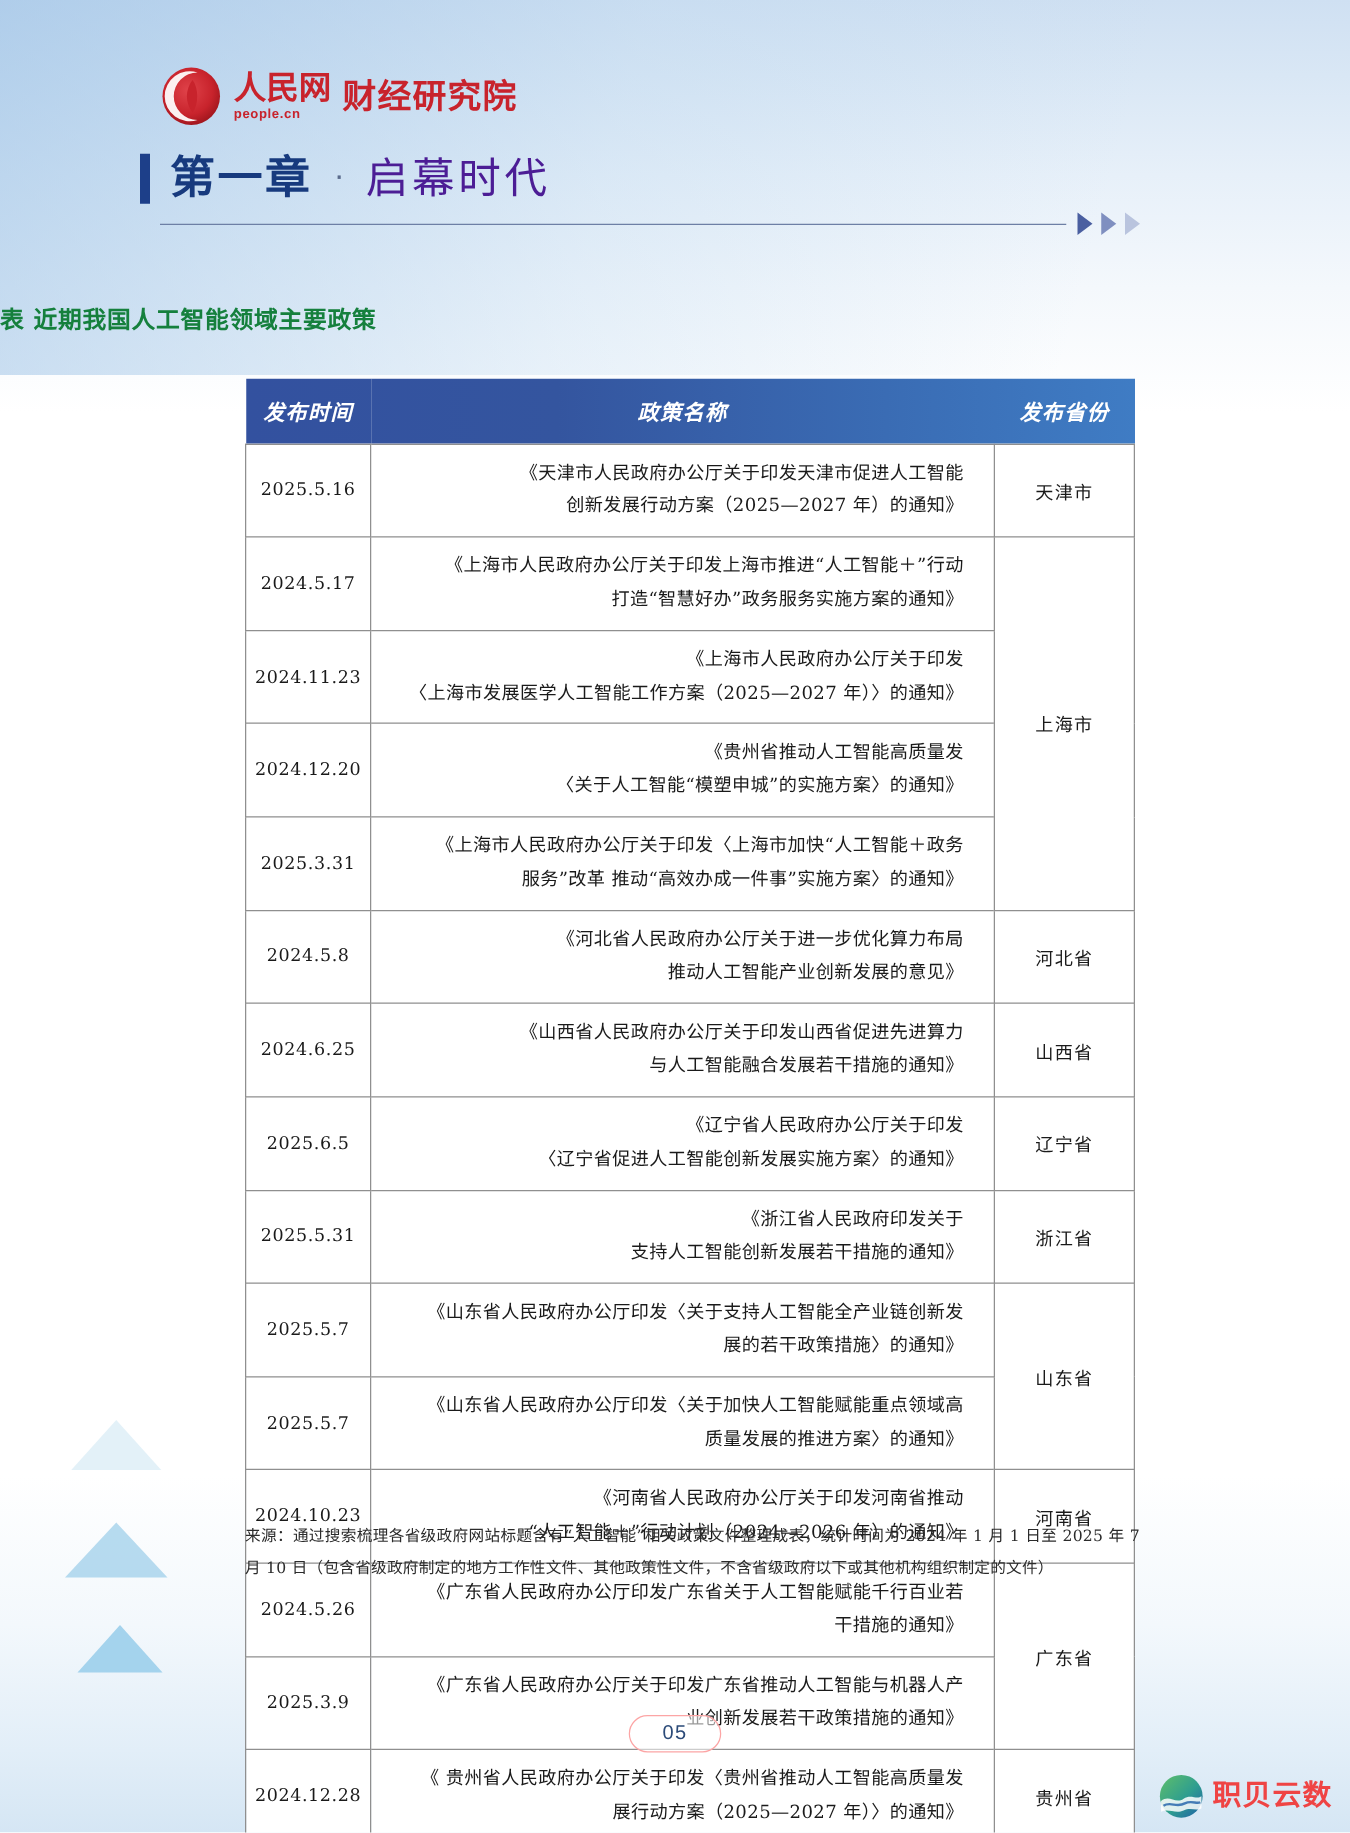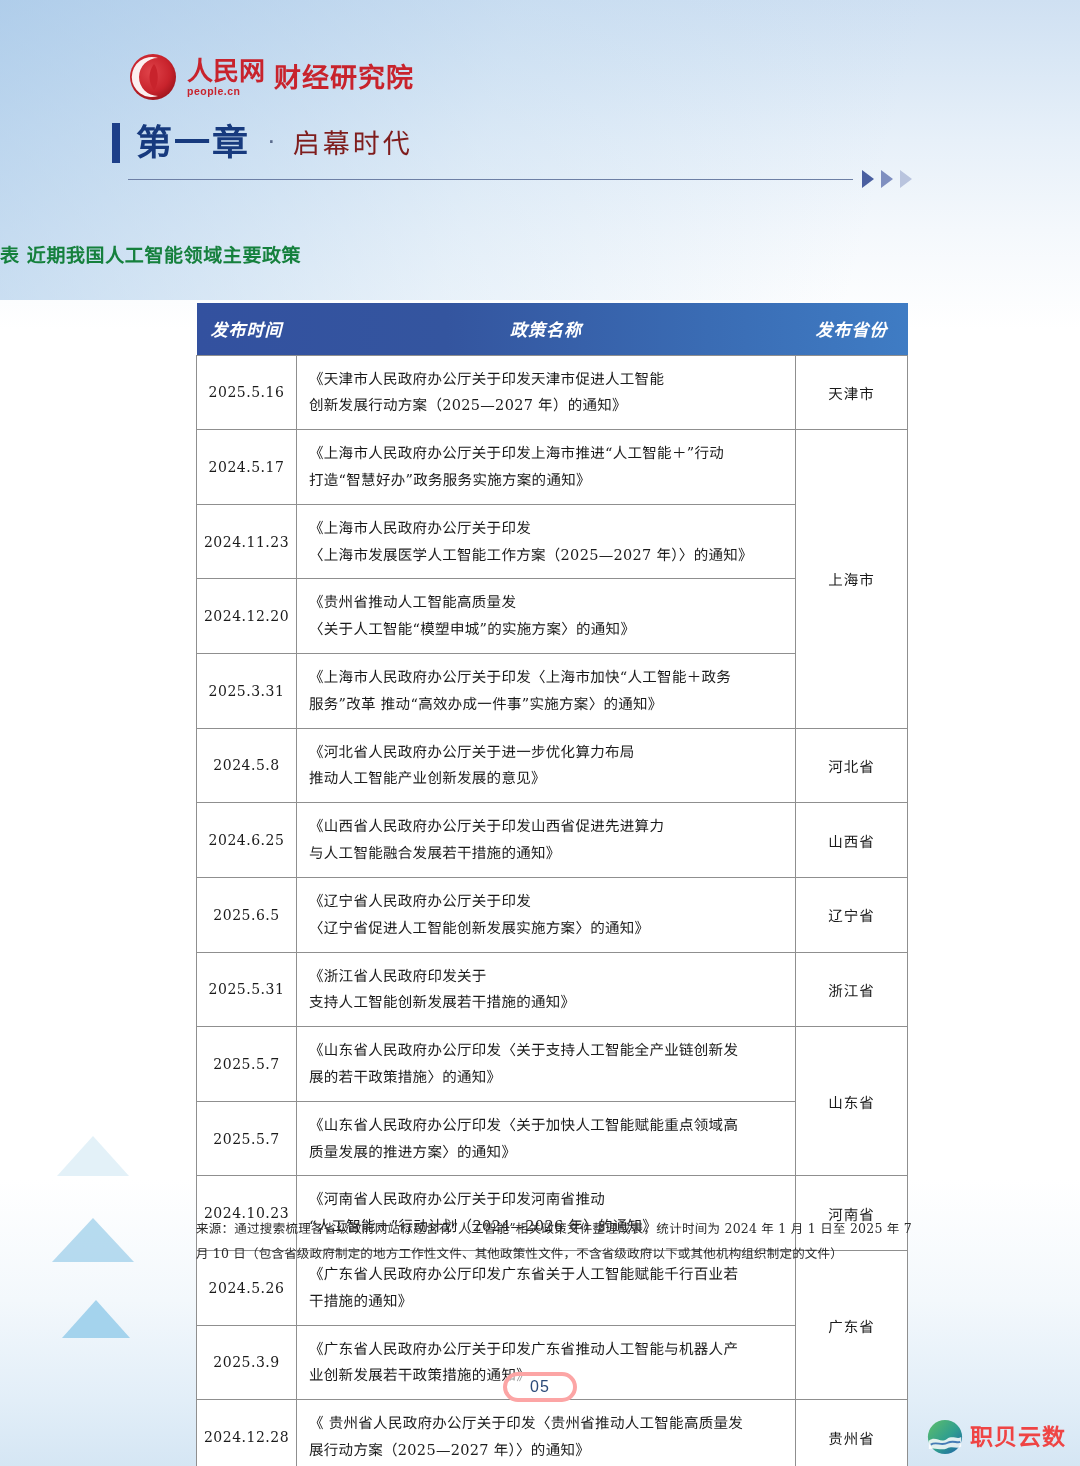--- a/index.html
+++ b/index.html
@@ -90,22 +90,22 @@
     color: #173a7e;
     font-family: "DejaVu Sans", sans-serif;
     letter-spacing: 2px;
     line-height: 1;
   }
   .chapter-dot {
     font-size: 26px; color: #5a6b8c; margin: 0 17px; line-height: 1;
     position: relative; top: -3px;
   }
   .chapter-name {
-    font-size: 27px;
-    color: #7f1d1d;
+    font-size: 34px;
+    color: #4c1d95;
     font-family: "DejaVu Sans", sans-serif;
     letter-spacing: 3px;
     line-height: 1;
   }
 
   .rule-row {
     position: absolute;
     left: 128px;
     top: 171px;
     width: 784px;
@@ -189,22 +189,22 @@
     width: 100px;
     font-size: 14px;
     font-family: "Liberation Sans", sans-serif;
     color: #222;
     text-align: center;
     letter-spacing: .5px;
   }
   td.name {
     font-size: 14.5px;
     line-height: 1.85;
-    text-align: left;
-    padding: 10px 12px;
+    text-align: right;
+    padding: 10px 24px;
     letter-spacing: .3px;
   }
   td.prov {
     width: 112px;
     font-size: 14.5px;
     text-align: center;
     letter-spacing: 1px;
   }
   .col-date { width: 100px; }
   .col-prov { width: 112px; }
@@ -223,21 +223,21 @@
     letter-spacing: .2px;
   }
 
   
   .page-num {
     position: absolute;
     left: 50%;
     transform: translateX(-50%);
     top: 1372px;
     width: 74px; height: 30px;
-    border: 4px solid #fca5a5;
+    border: 1px solid #fca5a5;
     border-radius: 15px;
     background: rgba(255,255,255,.55);
     display: flex;
     align-items: center;
     justify-content: center;
     font-size: 16px;
     color: #2b4a78;
     font-family: "Liberation Sans", sans-serif;
     letter-spacing: 1px;
   }

